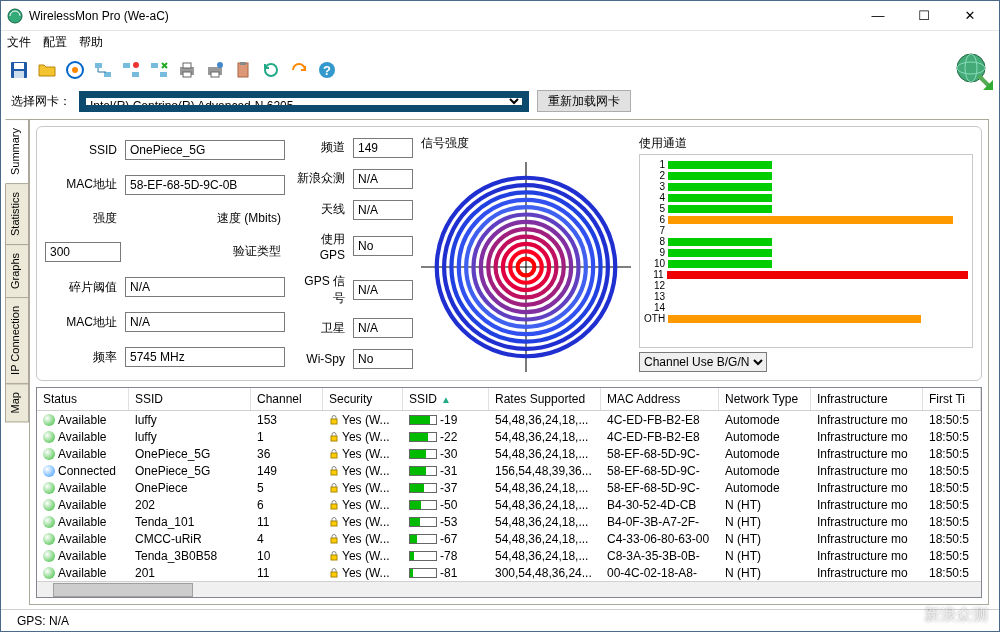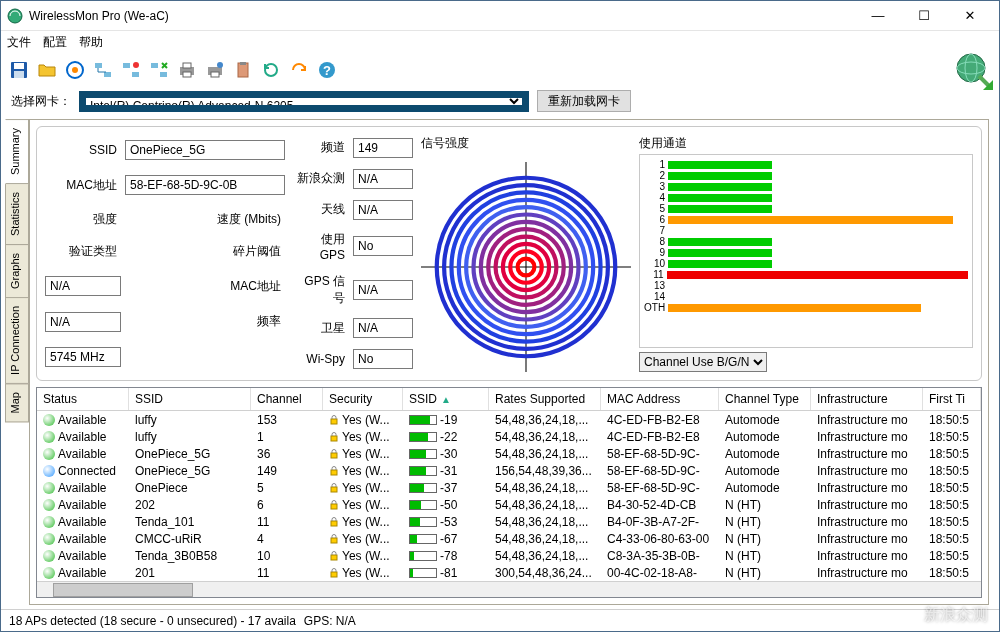--- a/index.html
+++ b/index.html
@@ -201,20 +201,21 @@
   <div class="main">
     <div class="toppanel">
 
       <div class="leftcol">
         <div class="lbl">SSID</div>
         <div class="fld">OnePiece_5G</div>
         <div class="lbl">MAC地址</div>
         <div class="fld">58-EF-68-5D-9C-0B</div>
         <div class="lbl">强度</div>
         <div class="lbl">速度 (Mbits)</div>
+        <div class="fld">300</div>
         <div class="lbl">验证类型</div>
         <div class="lbl">碎片阈值</div>
         <div class="fld">N/A</div>
         <div class="lbl">MAC地址</div>
         <div class="fld">N/A</div>
         <div class="lbl">频率</div>
         <div class="fld">5745 MHz</div>
       </div>
 
       <div class="midcol">
@@ -295,20 +296,24 @@
             </div>
             <div class="chanrow">
               <div class="cl">10</div>
               <div class="bar" style="width:32%;background:#0c0"></div>
             </div>
             <div class="chanrow">
               <div class="cl">11</div>
               <div class="bar" style="width:100%;background:#e00"></div>
             </div>
             <div class="chanrow">
+              <div class="cl">12</div>
+              <div class="bar" style="width:0%;background:#0c0"></div>
+            </div>
+            <div class="chanrow">
               <div class="cl">13</div>
               <div class="bar" style="width:0%;background:#0c0"></div>
             </div>
             <div class="chanrow">
               <div class="cl">14</div>
               <div class="bar" style="width:0%;background:#0c0"></div>
             </div>
             <div class="chanrow">
               <div class="cl">OTH</div>
               <div class="bar" style="width:78%;background:#f90"></div>
@@ -326,21 +331,21 @@
         <div class="gh" style="width:92px">Status</div>
         <div class="gh" style="width:122px">SSID</div>
         <div class="gh" style="width:72px">Channel</div>
         <div class="gh" style="width:80px">Security</div>
         <div class="gh" style="width:86px">
             <span>SSID</span>
             <span class="sortarr">▲</span>
           </div>
         <div class="gh" style="width:112px">Rates Supported</div>
         <div class="gh" style="width:118px">MAC Address</div>
-        <div class="gh" style="width:92px">Channel Type</div>
+        <div class="gh" style="width:92px">Network Type</div>
         <div class="gh" style="width:112px">Infrastructure</div>
         <div class="gh" style="flex:1">First Ti</div>
       </div>
       <div class="gridbody" id="gridbody">
           <div class="gr">
             <div class="gc" style="width:92px"><span class="sticon" style="background:radial-gradient(circle at 35% 35%,#fff,#3b3)"></span>Available</div>
             <div class="gc" style="width:122px">luffy</div>
             <div class="gc" style="width:72px">153</div>
             <div class="gc" style="width:80px"><svg class="lock" viewBox="0 0 10 10">
                 <rect x="2" y="4" width="6" height="5" fill="#fc0" stroke="#a80"></rect>
@@ -511,18 +516,17 @@
         </div>
       <div class="scrollh">
           <div class="thumb"></div>
         </div>
     </div>
 
   </div>
 </div>
 
 <div class="statusbar">
-  <span>18 APs detected (18 secure - 0 unsecured) - 17 availa</span>
   <span class="sep"></span>
   <span>GPS: N/A</span>
 </div>
 
 <div class="watermark">新浪众测</div>
 
 </body></html>

